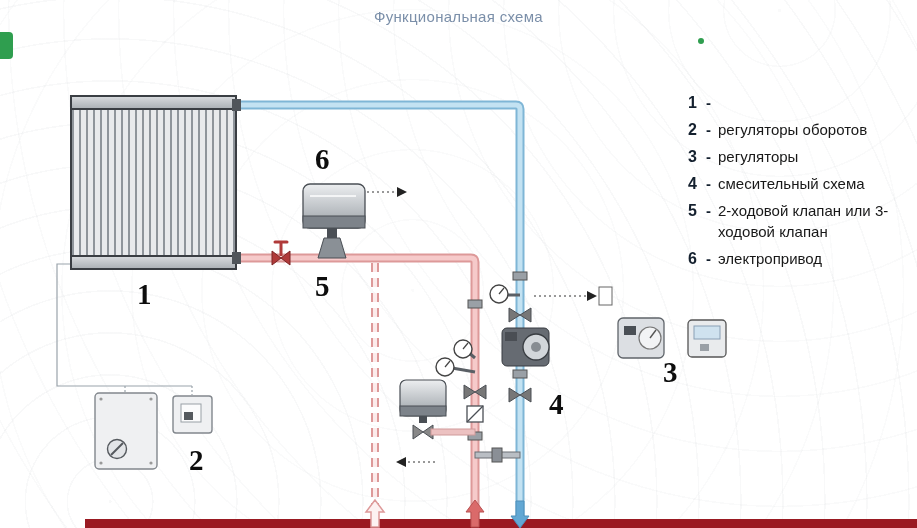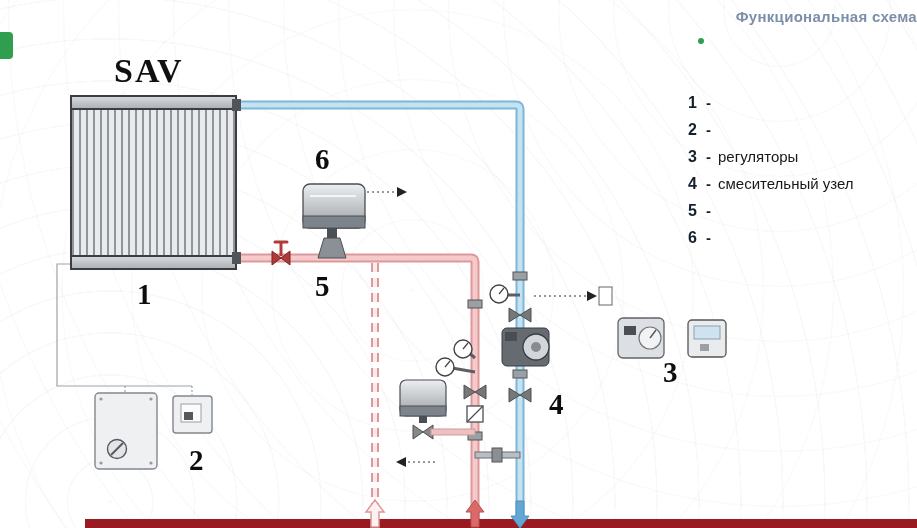--- a/index.html
+++ b/index.html
@@ -13,22 +13,22 @@
   html,body{margin:0;padding:0;background:#fff;}
   .stage{
     position:relative;width:917px;height:528px;overflow:hidden;
     font-family:"Liberation Sans",sans-serif;background-color:#fff;
     background-image:
       repeating-radial-gradient(circle at 12% 95%, rgba(120,130,140,.05) 0 1.5px, transparent 1.5px 42px),
       repeating-radial-gradient(circle at 85% 2%, rgba(120,130,140,.04) 0 1.5px, transparent 1.5px 55px),
       repeating-radial-gradient(circle at 45% 55%, rgba(120,130,140,.035) 0 1.5px, transparent 1.5px 70px);
   }
   .title{
-    position:absolute;top:8px;left:0;width:100%;text-align:right;
-    font-weight:bold;font-size:15px;color:var(--title-text);z-index:3;letter-spacing:.3px;
+    position:absolute;top:8px;left:0;width:100%;text-align:center;
+    font-weight:normal;font-size:15px;color:var(--title-text);z-index:3;letter-spacing:.3px;
   }
   .sav{
     position:absolute;left:114px;top:52px;z-index:3;
     font-family:"Liberation Serif",serif;font-size:34px;font-weight:600;color:#101010;letter-spacing:2px;
   }
   .num{
     position:absolute;z-index:3;font-family:"Liberation Serif",serif;
     font-size:29px;font-weight:bold;color:#0d0d0d;line-height:1;
   }
   #num1{left:137px;top:280px}
@@ -65,21 +65,20 @@
 </style>
 </head>
 <body>
 
 <div class="stage">
 
   <div class="green-mark"></div>
   <div class="green-dot"></div>
 
   <div class="title">Функциональная схема</div>
-  <div class="sav">SAV</div>
 
   <div class="radiator">
     <div class="radiator-cap top"></div>
     <div class="radiator-cap bottom"></div>
   </div>
 
   <svg class="diagram" width="917" height="528" viewBox="0 0 917 528">
     <defs>
       <linearGradient id="actGrad" x1="0" y1="0" x2="0" y2="1">
         <stop offset="0" stop-color="#eceef0"></stop>
@@ -243,35 +242,38 @@
   <div class="num" id="num6">6</div>
 
   <div class="legend">
     <div class="legend-item">
       <span class="legend-num">1</span>
       <span class="legend-dash">-</span>
     </div>
     <div class="legend-item">
       <span class="legend-num">2</span>
       <span class="legend-dash">-</span>
+      <span class="legend-text">регуляторы оборотов</span>
     </div>
     <div class="legend-item">
       <span class="legend-num">3</span>
       <span class="legend-dash">-</span>
       <span class="legend-text">регуляторы</span>
     </div>
     <div class="legend-item">
       <span class="legend-num">4</span>
       <span class="legend-dash">-</span>
-      <span class="legend-text">смесительный узел</span>
+      <span class="legend-text">смесительный схема</span>
     </div>
     <div class="legend-item">
       <span class="legend-num">5</span>
       <span class="legend-dash">-</span>
+      <span class="legend-text">2-ходовой клапан или 3-ходовой клапан</span>
     </div>
     <div class="legend-item">
       <span class="legend-num">6</span>
       <span class="legend-dash">-</span>
+      <span class="legend-text">электропривод</span>
     </div>
   </div>
 
   <div class="footer-bar"></div>
 </div>
 
 </body></html>

